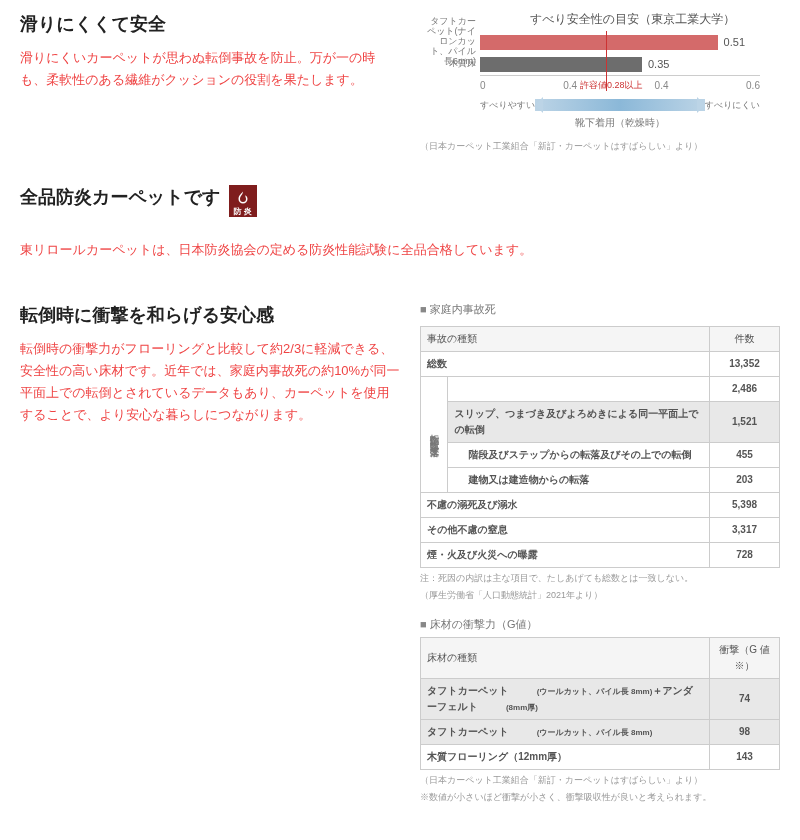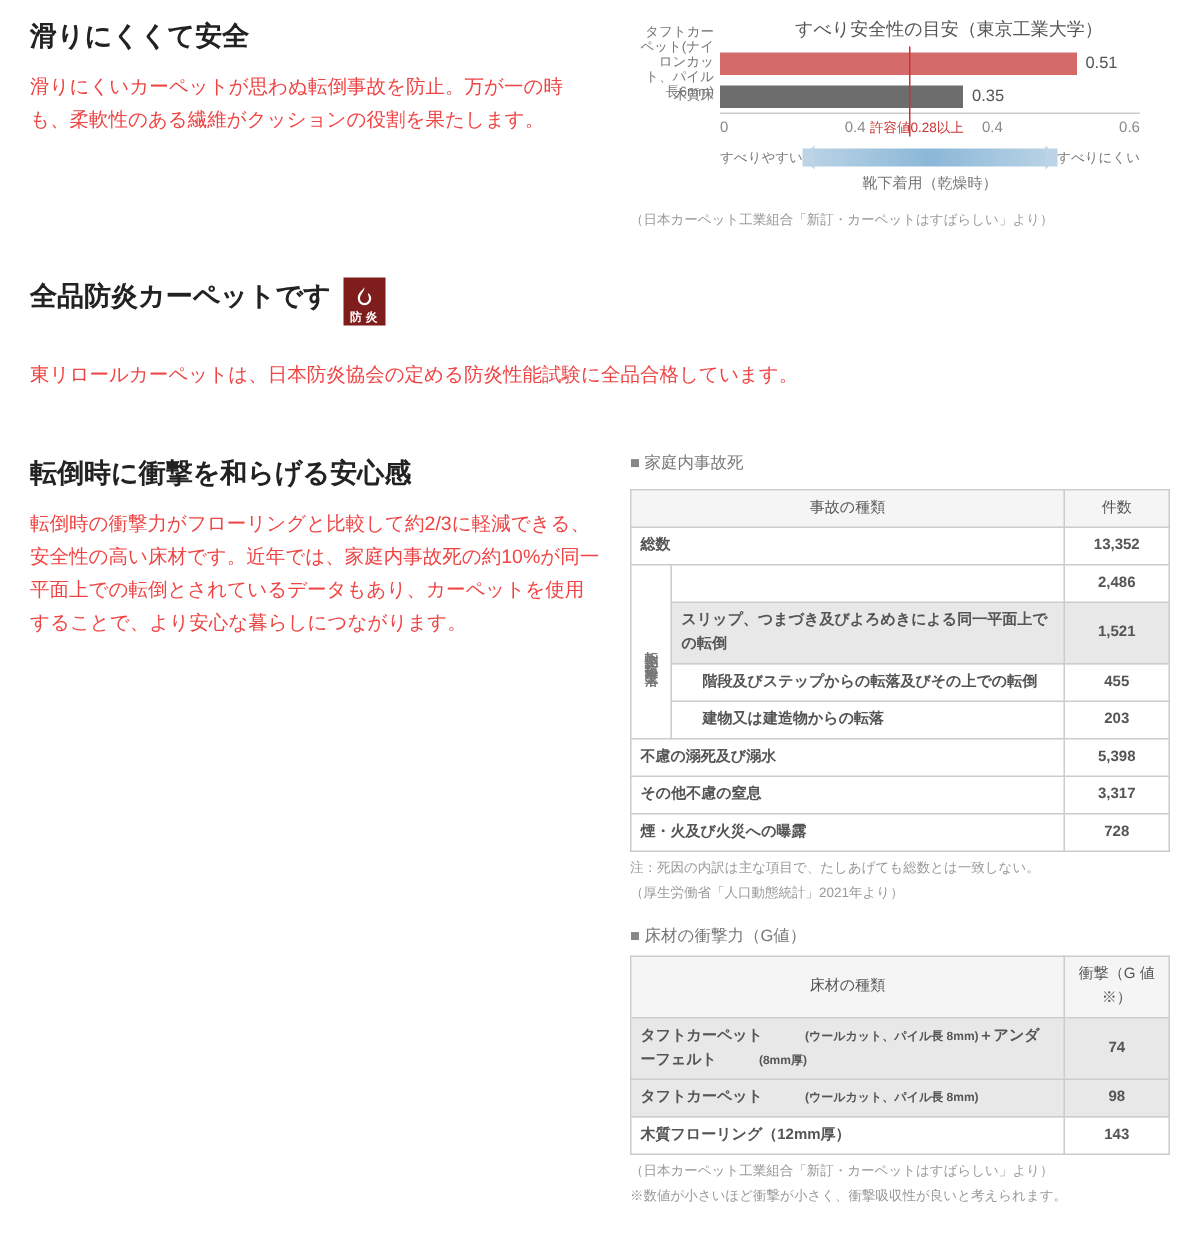--- a/index.html
+++ b/index.html
@@ -35,21 +35,21 @@
     .section2 { margin-bottom: 40px; }
     .sec2-head { display: flex; align-items: center; gap: 8px; margin-bottom: 19px; }
     .fire-icon { width: 28px; height: 32px; background: #7f1d1d; position: relative; display: flex; flex-direction: column; align-items: center; justify-content: flex-end; }
     .fire-icon svg { width: 18px; height: 18px; }
     .fire-icon-txt { color: #fff; font-size: 8px; font-weight: bold; line-height: 1; padding-bottom: 1px; }
     .section3 { display: flex; gap: 20px; }
     .s3-left { flex: 0 0 380px; }
     .s3-right { flex: 1; font-size: 11px; }
     table { border-collapse: collapse; width: 100%; font-size: 10px; color: #555; }
     th, td { border: 1px solid #ccc; padding: 4px 6px; font-weight: bold; }
-    th { background: #f5f5f5; font-weight: normal; text-align: center; }
+    th { background: #f5f5f5; font-weight: normal; text-align: left; }
     .th-num { text-align: center; width: 70px; }
     td.num { text-align: center; }
     .hl-row td { background: #e8e8e8; }
     .sub-row td:first-child { padding-left: 20px; }
     .rotate-cell { writing-mode: vertical-rl; text-align: center; width: 20px; font-size: 9px; color: #777; letter-spacing: 2px; }
     .note { font-size: 9px; color: #999; margin-top: 4px; line-height: 1.4; }
     .t2-title { margin-top: 14px; margin-bottom: 4px; }
     .small { font-size: 8px; padding-left: 28px; }
   </style>
 </head>

